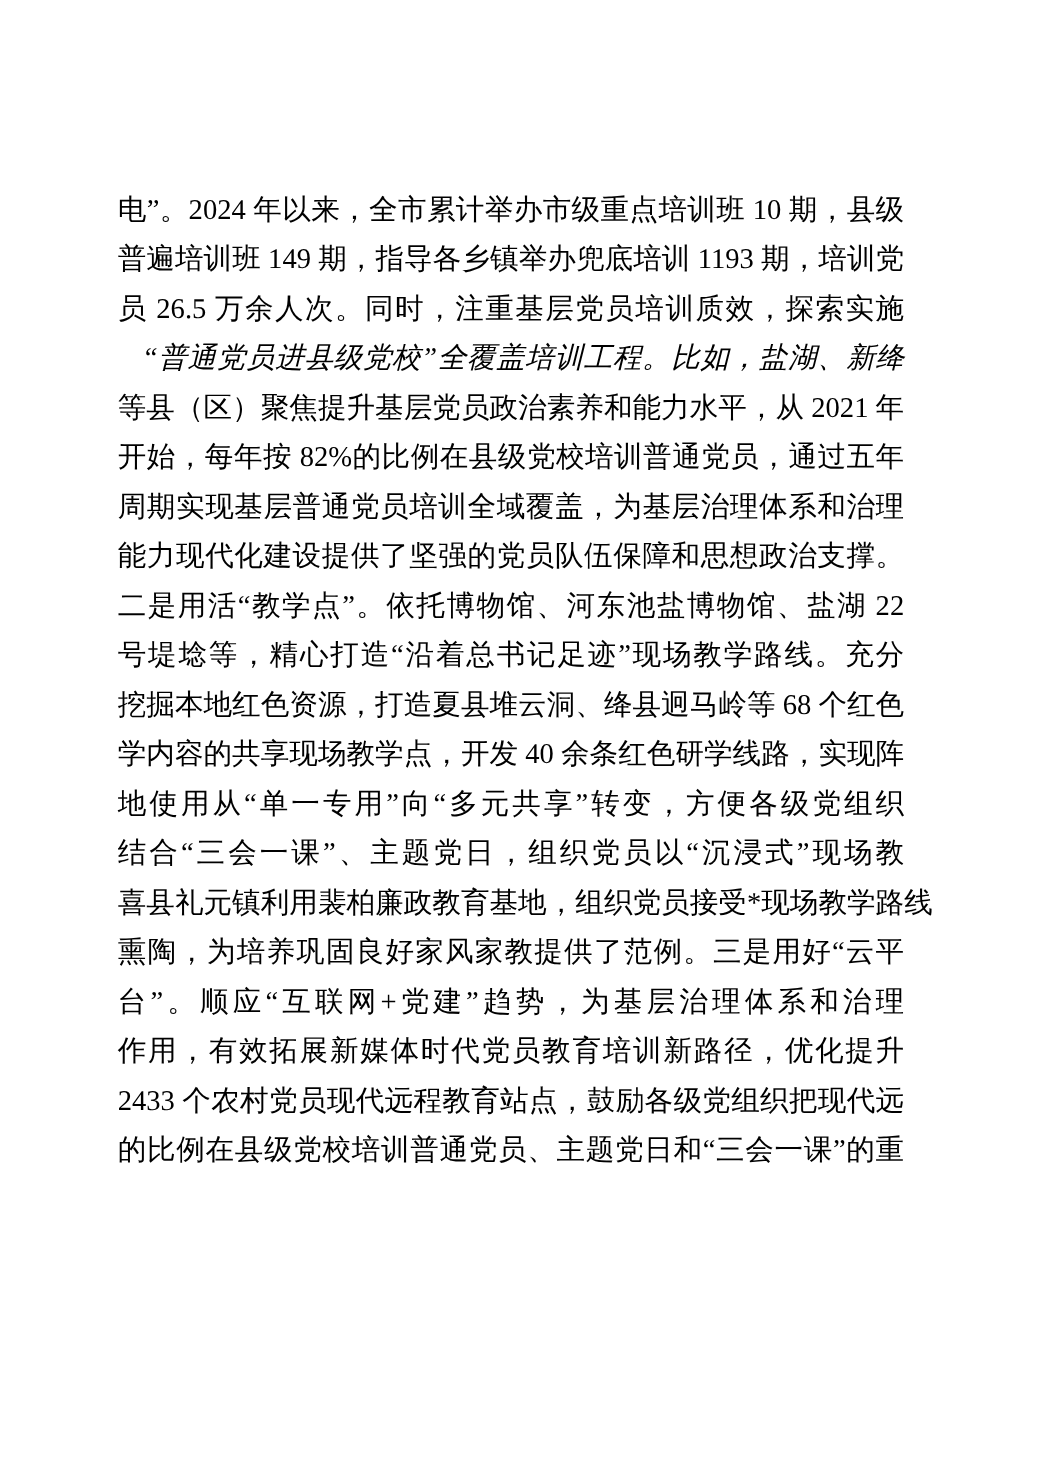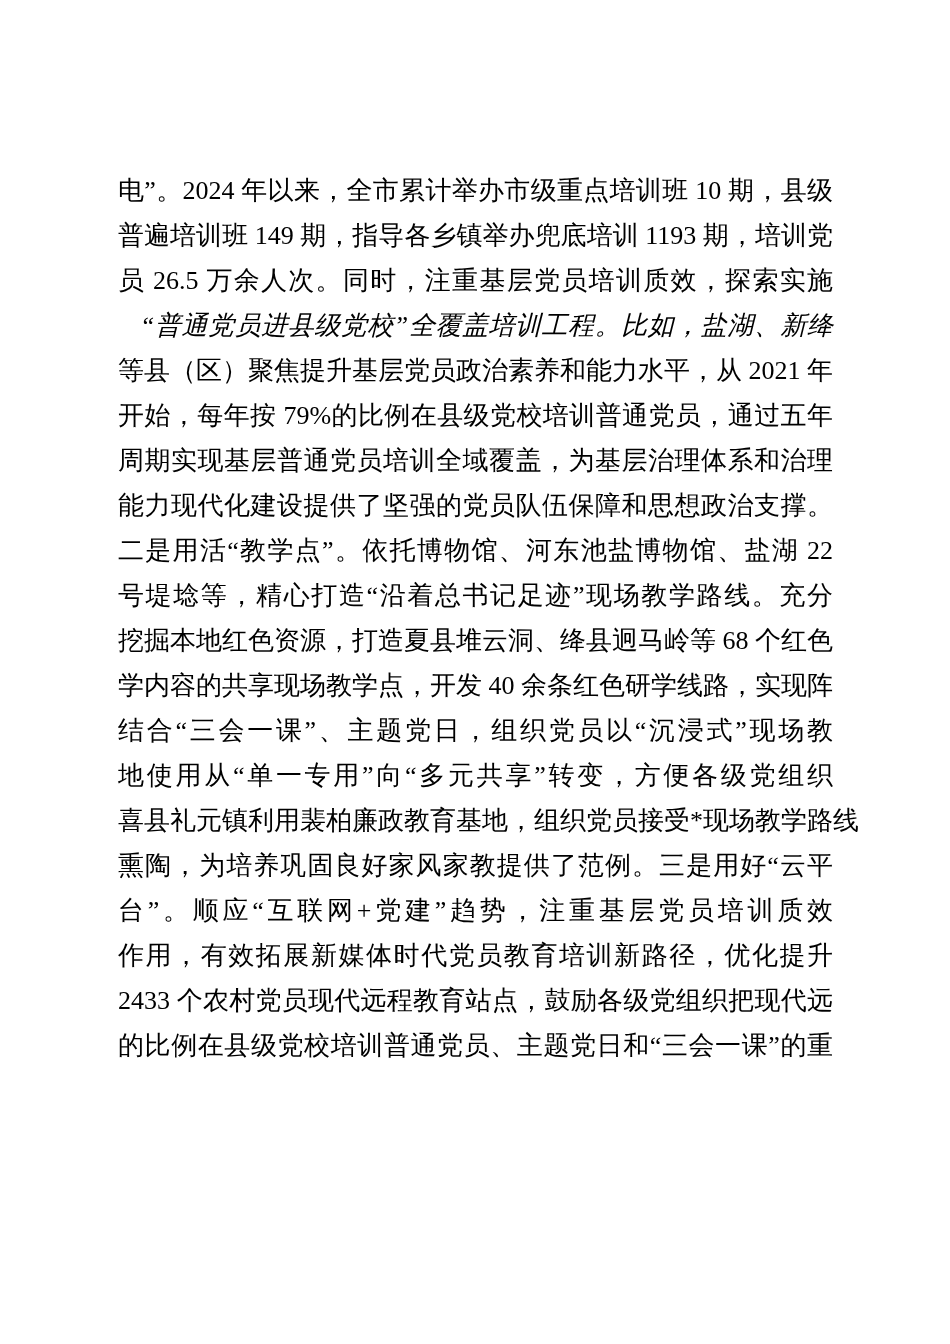--- a/index.html
+++ b/index.html
@@ -13,21 +13,21 @@
     overflow: hidden;
   }
   .page {
     position: relative;
     width: 950px;
     height: 1344px;
     background: var(--page-bg, #ffffff);
   }
   .text-block {
     position: absolute;
-    left: 118px;
+    left: 107px;
     top: 168px;
     width: 715px;
   }
   .text-line {
     font-family: "Liberation Serif", "DejaVu Serif", serif;
     font-size: 26px;
     line-height: 45px;
     color: var(--page-fg, #000000);
     text-align: justify;
     text-align-last: justify;
@@ -42,29 +42,29 @@
 </head>
 <body>
 
 <div class="page">
   <div class="text-block">
     <div class="text-line">电”。2024 年以来，全市累计举办市级重点培训班 10 期，县级</div>
     <div class="text-line">普遍培训班 149 期，指导各乡镇举办兜底培训 1193 期，培训党</div>
     <div class="text-line">员 26.5 万余人次。同时，注重基层党员培训质效，探索实施</div>
     <div class="text-line quote-indent">“普通党员进县级党校”全覆盖培训工程。比如，盐湖、新绛</div>
     <div class="text-line">等县（区）聚焦提升基层党员政治素养和能力水平，从 2021 年</div>
-    <div class="text-line">开始，每年按 79%的比例在县级党校培训普通党员，通过五年</div>
+    <div class="text-line">开始，每年按 82%的比例在县级党校培训普通党员，通过五年</div>
     <div class="text-line">周期实现基层普通党员培训全域覆盖，为基层治理体系和治理</div>
     <div class="text-line">能力现代化建设提供了坚强的党员队伍保障和思想政治支撑。</div>
     <div class="text-line">二是用活“教学点”。依托博物馆、河东池盐博物馆、盐湖 22</div>
     <div class="text-line">号堤埝等，精心打造“沿着总书记足迹”现场教学路线。充分</div>
     <div class="text-line">挖掘本地红色资源，打造夏县堆云洞、绛县迥马岭等 68 个红色</div>
     <div class="text-line">学内容的共享现场教学点，开发 40 余条红色研学线路，实现阵</div>
+    <div class="text-line">地使用从“单一专用”向“多元共享”转变，方便各级党组织</div>
     <div class="text-line">结合“三会一课”、主题党日，组织党员以“沉浸式”现场教</div>
-    <div class="text-line">地使用从“单一专用”向“多元共享”转变，方便各级党组织</div>
     <div class="text-line">喜县礼元镇利用裴柏廉政教育基地，组织党员接受*现场教学路线</div>
     <div class="text-line">熏陶，为培养巩固良好家风家教提供了范例。三是用好“云平</div>
-    <div class="text-line">台”。顺应“互联网+党建”趋势，注重基层党员培训质效</div>
+    <div class="text-line">台”。顺应“互联网+党建”趋势，为基层治理体系和治理</div>
     <div class="text-line">作用，有效拓展新媒体时代党员教育培训新路径，优化提升</div>
     <div class="text-line">2433 个农村党员现代远程教育站点，鼓励各级党组织把现代远</div>
     <div class="text-line">的比例在县级党校培训普通党员、主题党日和“三会一课”的重</div>
   </div>
 </div>
 
 </body></html>

